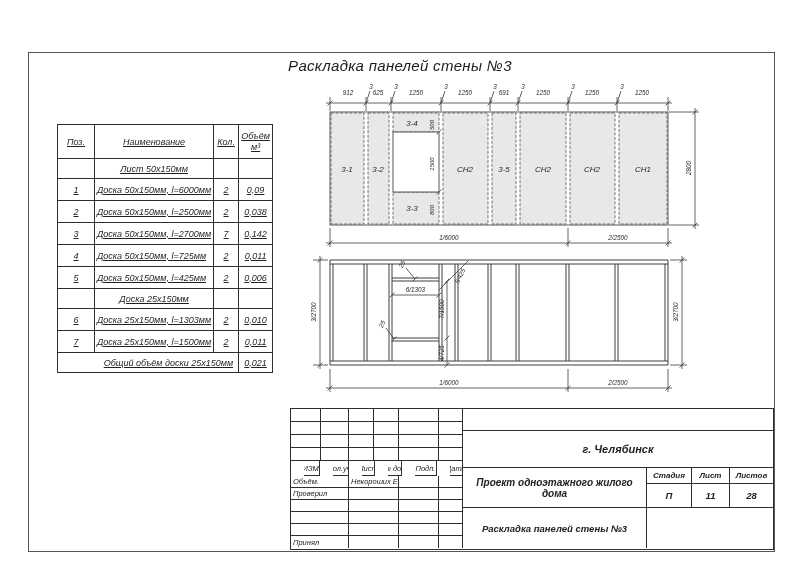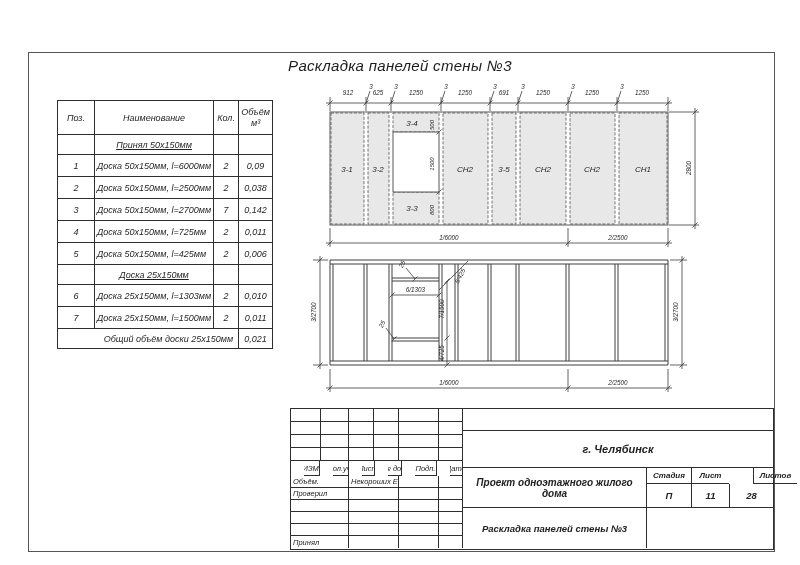--- a/index.html
+++ b/index.html
@@ -2,21 +2,21 @@
 <html><head>
 <meta charset="utf-8">
 <style>
   html,body{margin:0;padding:0;background:#fff;}
   .page{position:relative;width:800px;height:565px;background:#fff;overflow:hidden;
         font-family:"Liberation Sans",sans-serif;font-style:italic;color:#222;}
   .frame{position:absolute;left:28px;top:52px;width:745px;height:498px;border:1.6px solid #555;}
   .main-title{position:absolute;left:285px;top:57px;width:230px;text-align:center;
               font-size:15px;letter-spacing:.3px;color:#1d1d1d;}
   .spec-title{position:absolute;left:55px;top:80px;font-size:14px;letter-spacing:.2px;color:#1d1d1d;}
-  table.spec{position:absolute;left:57px;top:100px;border-collapse:collapse;table-layout:fixed;}
+  table.spec{position:absolute;left:57px;top:124px;border-collapse:collapse;table-layout:fixed;text-decoration:underline;}
   table.spec td{border:1px solid #2e2e2e;font-size:9px;padding:0 2px;height:21px;
                 overflow:hidden;white-space:nowrap;color:#1f1f1f;}
   table.spec td.c{text-align:center;}
   table.spec td.r{text-align:right;padding-right:5px;}
   table.spec tr.hd td{height:33px;text-align:center;font-size:9px;}
   table.spec tr.sec td{height:19px;}
   table.spec tr.sec td.c{text-decoration:underline;}
   table.spec tr.tot td{height:19px;}
   .hd2{line-height:1.15;}
   svg text{font-family:"Liberation Sans",sans-serif;font-style:italic;fill:#1f1f1f;}
@@ -47,21 +47,21 @@
       </colgroup>
     <tbody>
         <tr class="hd">
       <td class="c">Поз.</td>
       <td class="c">Наименование</td>
       <td class="c">Кол.</td>
       <td class="c hd2"><span>Объём</span><br><span>м³</span></td>
     </tr>
     <tr class="sec">
       <td></td>
-          <td class="c">Принял 50х150мм</td>
+          <td class="c">Лист 50х150мм</td>
           <td></td>
           <td></td>
     </tr>
     <tr>
       <td class="c">1</td>
           <td>Доска 50х150мм, l=6000мм</td>
           <td class="c">2</td>
           <td class="c">0,09</td>
     </tr>
     <tr>
@@ -367,21 +367,21 @@
       </div>
     </div>
 
     <div style="position:absolute;left:171px;top:0;width:272px;height:139px;border-left:1px solid #2e2e2e;box-sizing:border-box;font-weight:bold;">
       <div class="tbox" style="position:absolute;left:0;top:0;width:310px;height:22px;border-bottom:1px solid #2e2e2e;"></div>
       <div class="tbox" style="position:absolute;left:0;top:22px;width:310px;height:37px;border-bottom:1px solid #2e2e2e;font-size:11px;">г. Челябинск</div>
       <div class="tbox" style="position:absolute;left:0;top:59px;width:183px;height:40px;border-bottom:1px solid #2e2e2e;font-size:10px;padding:0 4px;">Проект одноэтажного жилого дома</div>
       <div style="position:absolute;left:183px;top:59px;width:127px;height:40px;border-left:1px solid #2e2e2e;border-bottom:1px solid #2e2e2e;box-sizing:border-box;">
         <div class="tbox" style="position:absolute;left:0;top:0;width:44px;height:16px;border-bottom:1px solid #2e2e2e;font-size:8px;">Стадия</div>
         <div class="tbox" style="position:absolute;left:44px;top:0;width:38px;height:16px;border-left:1px solid #2e2e2e;border-bottom:1px solid #2e2e2e;font-size:8px;">Лист</div>
-        <div class="tbox" style="position:absolute;left:82px;top:0;width:44px;height:16px;border-left:1px solid #2e2e2e;border-bottom:1px solid #2e2e2e;font-size:8px;margin-left:24px;">Листов</div>
+        <div class="tbox" style="position:absolute;left:82px;top:0;width:44px;height:16px;border-left:1px solid #2e2e2e;border-bottom:1px solid #2e2e2e;font-size:8px;">Листов</div>
         <div class="tbox" style="position:absolute;left:0;top:16px;width:44px;height:23px;font-size:9.5px;">П</div>
         <div class="tbox" style="position:absolute;left:44px;top:16px;width:38px;height:23px;border-left:1px solid #2e2e2e;font-size:9.5px;">11</div>
         <div class="tbox" style="position:absolute;left:82px;top:16px;width:44px;height:23px;border-left:1px solid #2e2e2e;font-size:9.5px;">28</div>
       </div>
       <div class="tbox" style="position:absolute;left:0;top:99px;width:183px;height:40px;font-size:9.5px;padding:0 4px;">Раскладка панелей стены №3</div>
       <div style="position:absolute;left:183px;top:99px;width:127px;height:40px;border-left:1px solid #2e2e2e;box-sizing:border-box;"></div>
     </div>
   </div>
 </div>
 

